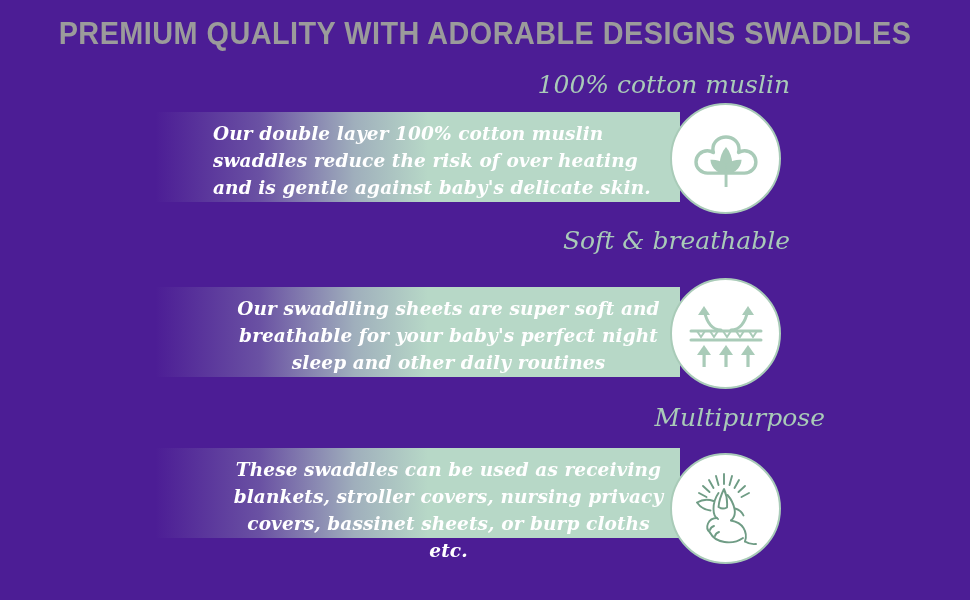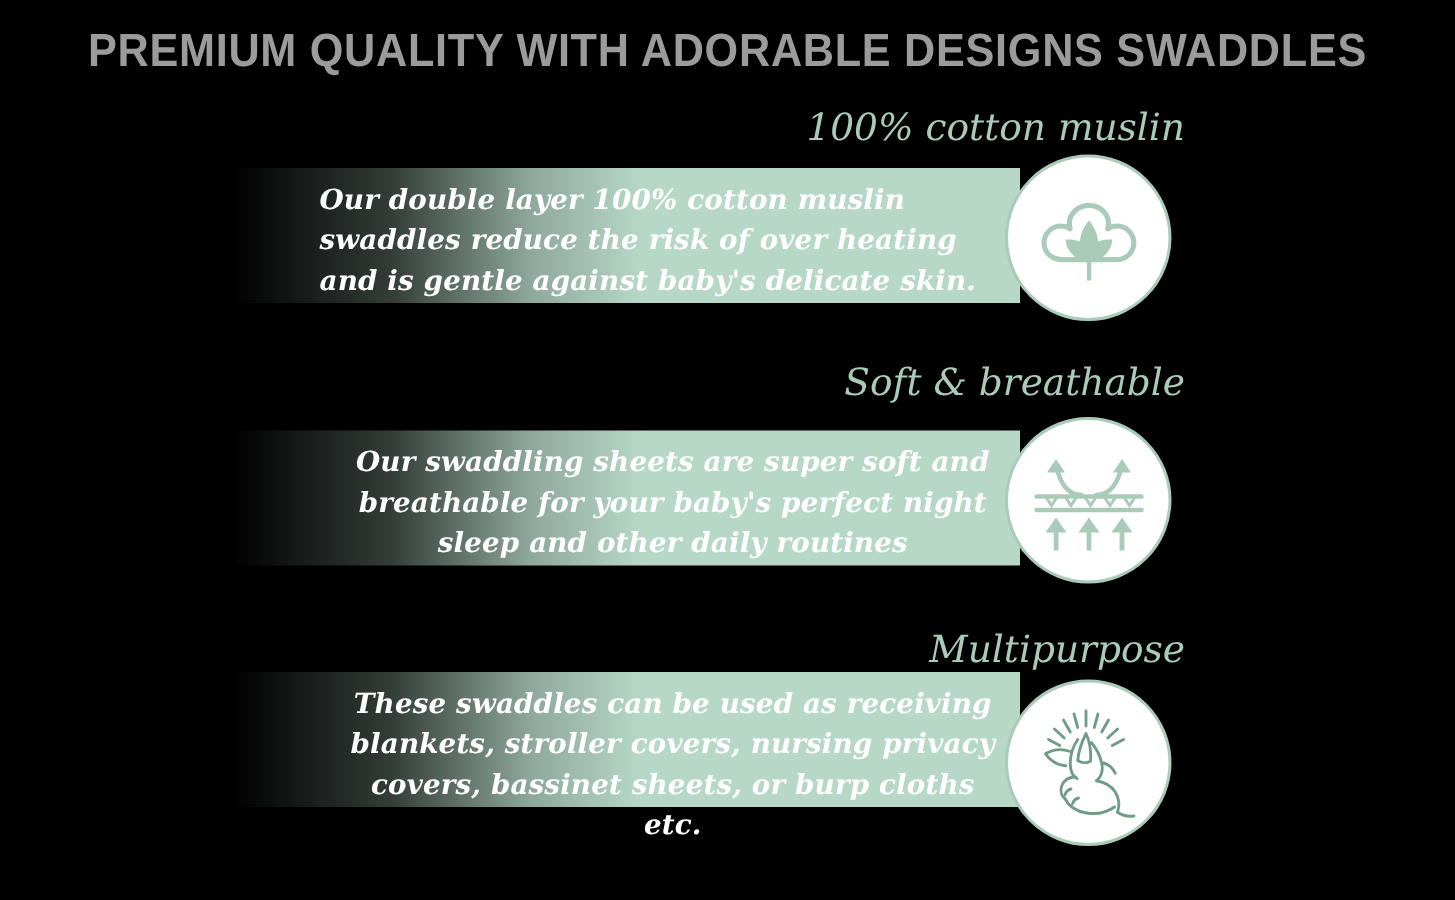--- a/index.html
+++ b/index.html
@@ -11,21 +11,21 @@
     width: 970px;
     height: 600px;
     position: relative;
     overflow: hidden;
     font-family: "Liberation Sans", sans-serif;
   }
 
   #page {
     position: absolute;
     inset: 0;
-    background: #000000;
+    background: #4c1d95;
     text-decoration: underline;
   }
 
   
   .main-heading {
     position: absolute;
     top: 16px;
     left: 0;
     width: 970px;
     text-align: center;
@@ -135,21 +135,21 @@
         <path d="M37 40.5 c4.6 -3 9.6 -4.2 14.6 -3.8 c-0.3 4.2 -2.3 8.4 -5.9 11.1
                  c-0.6 0.5 -1.3 0.9 -2 1.2 l-7.3 0 z" fill="#a9cbb8"></path>
 
         <rect x="34.6" y="47" width="2.9" height="17" fill="#a9cbb8"></rect>
       </svg>
     </div>
   </div>
 
   <div class="feature" style="top:0;">
 
-    <div class="feature-title" style="top:240px;">Soft &amp; breathable</div>
+    <div class="feature-title" style="top:226px;">Soft &amp; breathable</div>
 
     <div class="banner" style="top:287px;">
       <div class="banner-text center-al">Our swaddling sheets are super soft and breathable for your baby's perfect night sleep and other daily routines</div>
     </div>
 
     <div class="icon-circle" style="left:670px; top:278px;">
       <svg width="78" height="72" viewBox="0 0 78 72">
         <g stroke="#a9cbb8" stroke-width="3" fill="none" stroke-linecap="round">
 
           <line x1="4" y1="33" x2="74" y2="33"></line>
@@ -176,21 +176,21 @@
           <path d="M39 47 l7 10 l-14 0 z"></path>
           <rect x="59.4" y="55" width="3.2" height="14"></rect>
           <path d="M61 47 l7 10 l-14 0 z"></path>
         </g>
       </svg>
     </div>
   </div>
 
   <div class="feature" style="top:0;">
 
-    <div class="feature-title" style="top:418px;">Multipurpose</div>
+    <div class="feature-title" style="top:403px;padding-left:35px;">Multipurpose</div>
 
     <div class="banner" style="top:448px;">
       <div class="banner-text center-al">These swaddles can be used as receiving blankets, stroller covers, nursing privacy covers, bassinet sheets, or burp cloths etc.</div>
     </div>
 
     <div class="icon-circle" style="left:670px; top:453px;">
       <svg width="80" height="76" viewBox="0 0 80 76">
         <g stroke="#6f9c85" stroke-width="1.9" fill="none" stroke-linecap="round" stroke-linejoin="round">
 
           <line x1="38" y1="3" x2="38" y2="13"></line>

